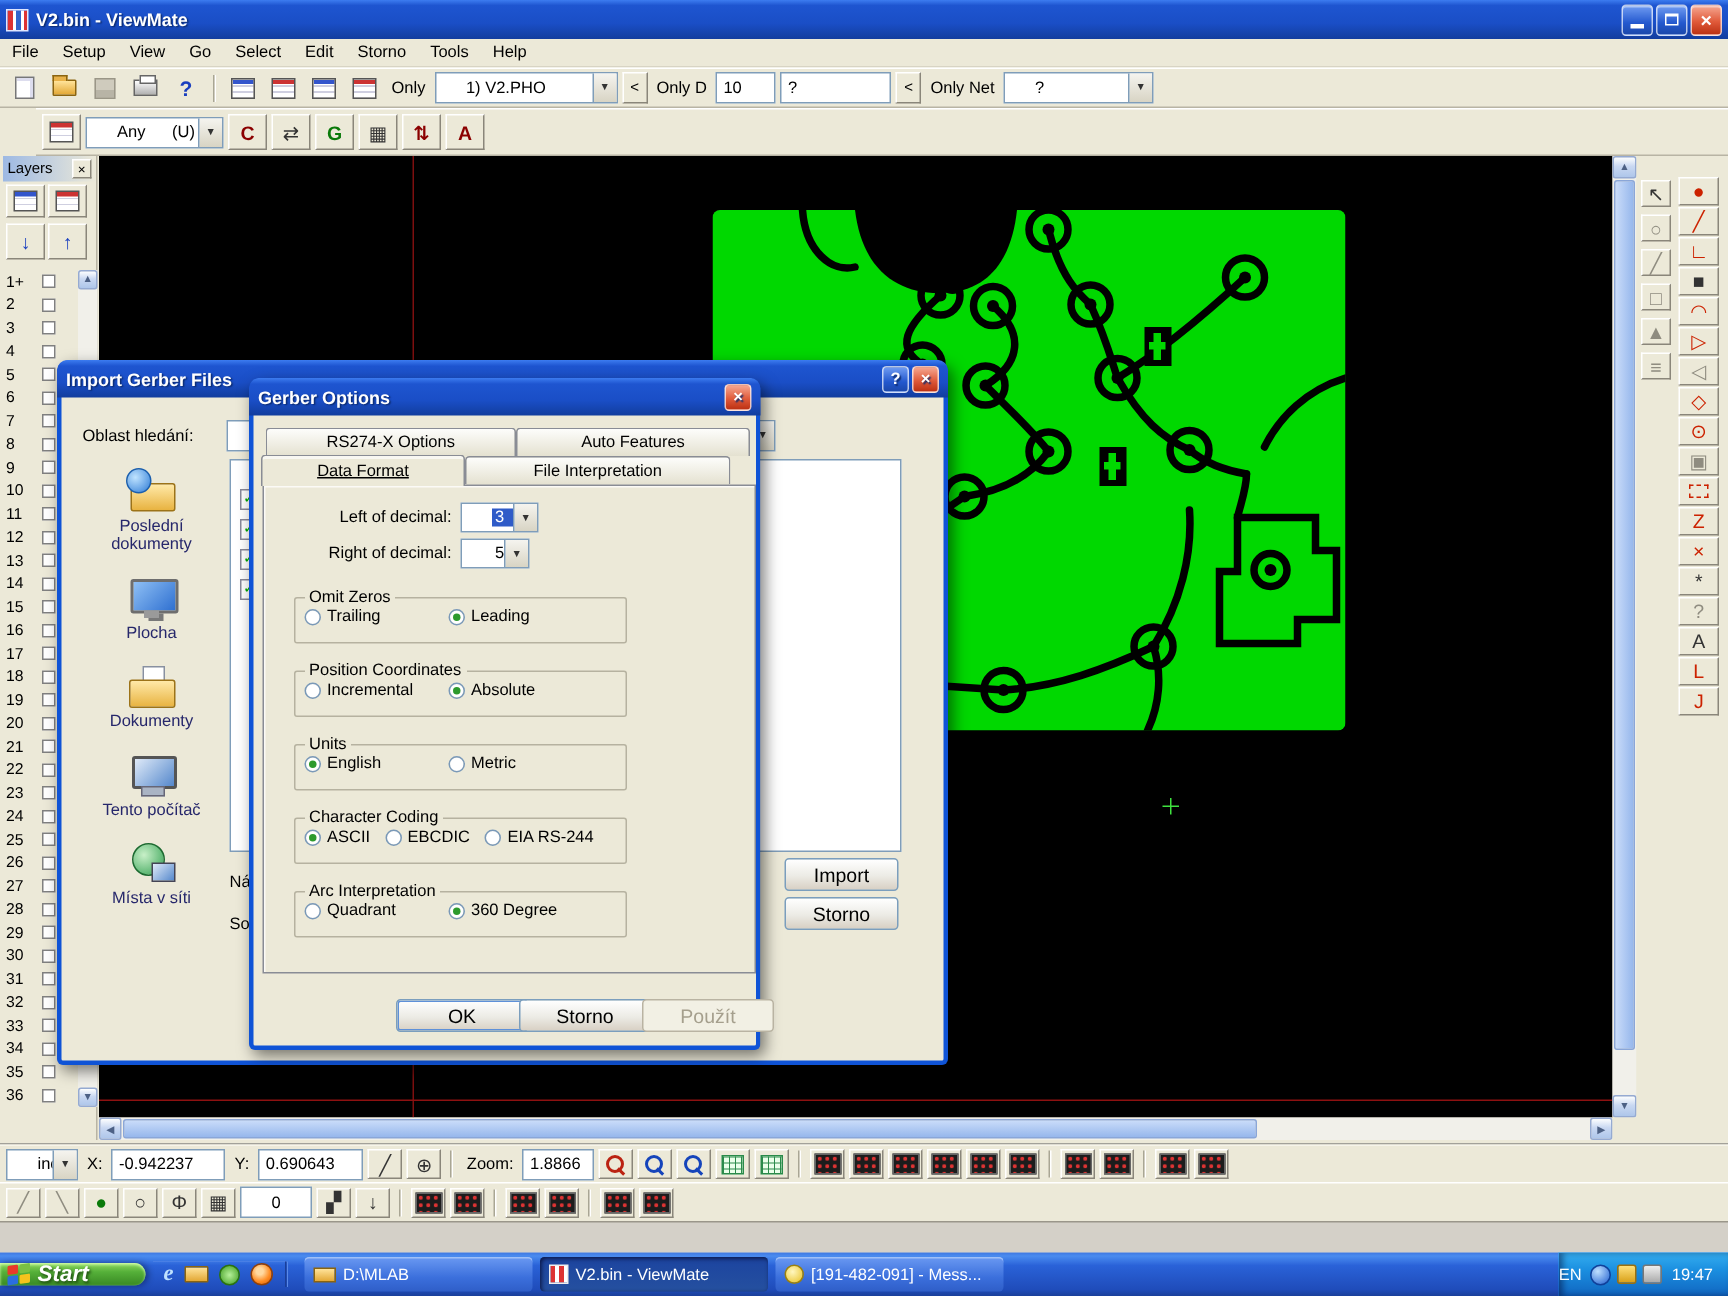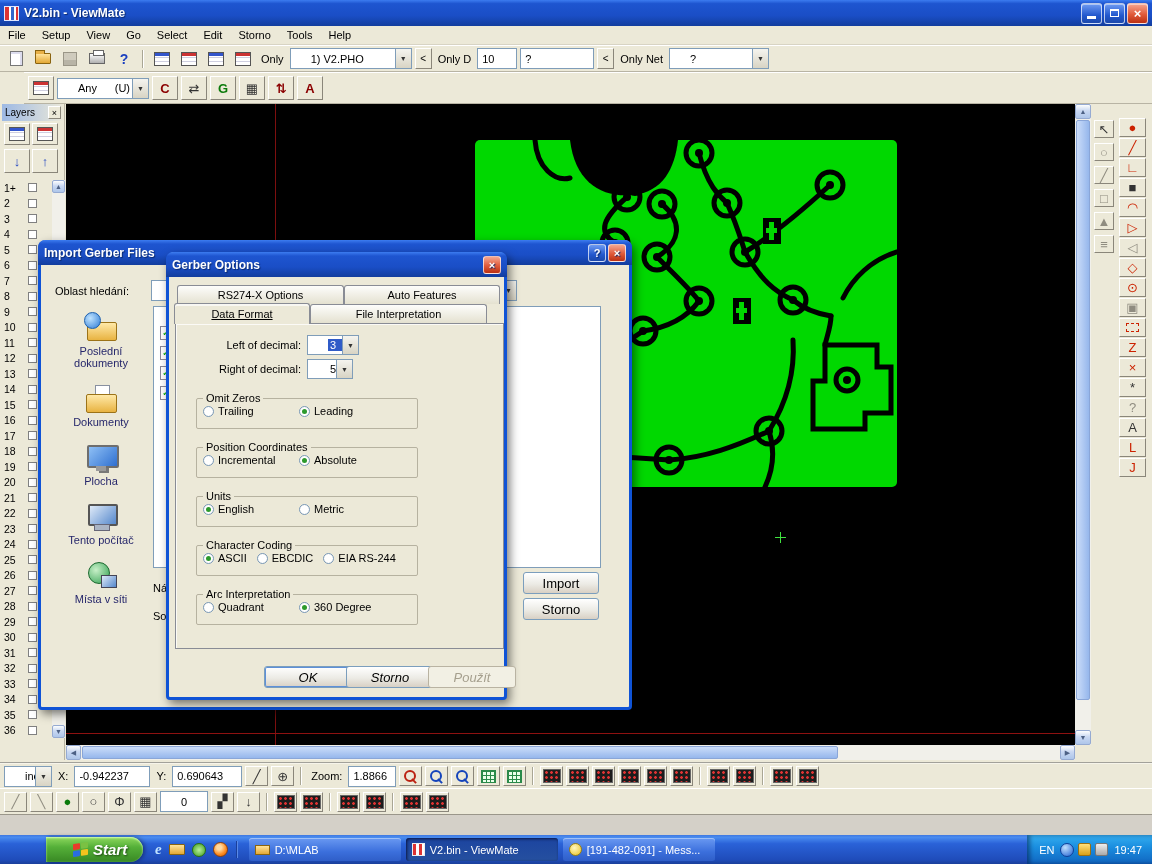--- a/index.html
+++ b/index.html
@@ -165,41 +165,41 @@
 .gcombo .cval{padding:0 2px;}
 .gcombo .hl{background:#2f5bc8;color:#fff;}
 #groups{position:absolute;left:27px;top:140px;width:222px;display:flex;flex-direction:column;gap:12px;}
 fieldset.grp{border:1px solid #b6b2a0;border-radius:2px;padding:1px 6px 4px;height:37px;}
 fieldset.grp legend{padding:0 3px;font-size:11px;}
 .opts{display:flex;gap:10px;margin-top:0;}
 .radio{display:flex;align-items:center;gap:4px;white-space:nowrap;}
 .opts .radio:first-child:nth-last-child(2){width:86px;}
 .rb{width:11px;height:11px;border-radius:50%;background:radial-gradient(#fff 60%,#e8e4d8);border:1px solid #7a99b8;position:relative;flex:0 0 11px;}
 .rb.on::after{content:"";position:absolute;left:2px;top:2px;width:5px;height:5px;border-radius:50%;background:#2d9a2d;}
-#gbtns .btn{position:absolute;top:414px;width:88px;font-style:italic;}
+#gbtns .btn{position:absolute;top:414px;width:88px;}
 #gbtn-ok{left:95px;} #gbtn-cancel{left:177px;} #gbtn-apply{left:259px;}
 
 
 #taskbar{position:absolute;left:0;top:835px;width:1152px;height:29px;background:linear-gradient(180deg,#3f77e0 0%,#4a8cf0 8%,#2a62d8 30%,#1f4cba 85%,#1a3f9a 100%);display:flex;align-items:center;}
-#start{width:97px;height:25px;border-radius:0 13px 13px 0;background:linear-gradient(180deg,#8ed95e 0%,#55b039 40%,#3d8f27 90%);box-shadow:inset 0 1px 2px #d6ffb0,2px 0 4px rgba(0,0,20,.4);display:flex;align-items:center;gap:5px;padding-left:27px;color:#fff;font-weight:bold;font-style:italic;font-size:15px;text-shadow:1px 1px 2px #1d4a10;margin-left:46px;}
+#start{width:97px;height:15px;border-radius:0 13px 13px 0;background:linear-gradient(180deg,#8ed95e 0%,#55b039 40%,#3d8f27 90%);box-shadow:inset 0 1px 2px #d6ffb0,2px 0 4px rgba(0,0,20,.4);display:flex;align-items:center;gap:5px;padding-left:5px;color:#fff;font-weight:bold;font-style:italic;font-size:15px;text-shadow:1px 1px 2px #1d4a10;}
 .flag{display:grid;grid-template-columns:7px 7px;grid-template-rows:6px 6px;gap:1px;transform:skewY(-8deg);}
 .flag i{border-radius:1px;}
 .flag .f1{background:#e83a2a;} .flag .f2{background:#7ac143;} .flag .f3{background:#2a6de0;} .flag .f4{background:#f5c31d;}
 #qlaunch{display:flex;align-items:center;gap:7px;padding:0 8px;margin-left:4px;border-right:1px solid #1a3f9a;box-shadow:1px 0 0 #5a8ae8;}
 .q-ie{color:#bfe2ff;font-weight:bold;font-style:italic;font-size:15px;font-family:"Liberation Serif",serif;}
 .q-folder{width:16px;height:11px;background:linear-gradient(#ffe39a,#e3a835);border:1px solid #8a6410;border-radius:1px;}
 .q-green{width:14px;height:14px;border-radius:50%;background:radial-gradient(#b6f09a,#3f9c1f);border:1px solid #2a7210;}
 .q-ff{width:15px;height:15px;border-radius:50%;background:radial-gradient(circle at 40% 35%,#ffd9a0 20%,#ff8a1f 60%,#c85a10);border:1px solid #90400a;}
 #tasks{display:flex;gap:5px;margin-left:12px;}
 .task{width:152px;height:23px;border-radius:3px;background:linear-gradient(180deg,#6a99f2,#3b6fdc 60%,#2f5ec8);box-shadow:inset 0 1px 0 #9fc0f8;color:#fff;display:flex;align-items:center;gap:5px;padding:0 6px;white-space:nowrap;overflow:hidden;}
 .task.active{background:linear-gradient(180deg,#1c44a0,#25509f);box-shadow:inset 1px 1px 3px rgba(0,0,30,.7);}
 .t-folder{width:15px;height:10px;background:linear-gradient(#ffe39a,#e3a835);border:1px solid #8a6410;flex:0 0 15px;}
 .t-vm{width:13px;height:13px;background:repeating-linear-gradient(90deg,#d33 0 3px,#fff 3px 6px);border:1px solid #eee;flex:0 0 13px;}
 .t-msg{width:13px;height:13px;border-radius:50%;background:radial-gradient(circle at 40% 35%,#fff7c0,#e8c020);border:1px solid #9a8010;flex:0 0 13px;}
-#tray{margin-left:auto;height:29px;display:flex;align-items:center;gap:6px;padding:0 10px 0 12px;background:linear-gradient(180deg,#35aef0 0%,#1b8fe0 40%,#1065c0 100%);box-shadow:inset 3px 0 4px rgba(0,0,40,.45);color:#fff;}
+#tray{margin-left:auto;height:29px;display:flex;align-items:center;gap:6px;padding:0 10px 0 0;background:linear-gradient(180deg,#35aef0 0%,#1b8fe0 40%,#1065c0 100%);box-shadow:inset 3px 0 4px rgba(0,0,40,.45);color:#fff;}
 .tr-blue{width:14px;height:14px;border-radius:50%;background:radial-gradient(circle at 35% 30%,#bfe0ff,#1f5fd0);border:1px solid #10409a;}
 .tr-yellow{width:13px;height:13px;background:linear-gradient(#ffe07a,#d8a018);border:1px solid #9a7010;border-radius:2px;}
 .tr-gray{width:13px;height:13px;background:linear-gradient(#eee,#aaa);border:1px solid #777;border-radius:2px;}
 </style>
 </head>
 <body>
 
 <div id="screen">
 
   <div id="titlebar">
@@ -831,26 +831,26 @@
       <span class="cval"></span>
       <span class="arr"></span>
     </span>
     <div id="places">
 
     <div class="pl">
         <span class="pl-ic pl-recent"></span>
         <span class="plbl">Poslední dokumenty</span>
       </div>
         <div class="pl">
+        <span class="pl-ic pl-desktop"></span>
+        <span class="plbl">Plocha</span>
+      </div>
+        <div class="pl">
         <span class="pl-ic pl-docs"></span>
         <span class="plbl">Dokumenty</span>
-      </div>
-        <div class="pl">
-        <span class="pl-ic pl-desktop"></span>
-        <span class="plbl">Plocha</span>
       </div>
         <div class="pl">
         <span class="pl-ic pl-comp"></span>
         <span class="plbl">Tento počítač</span>
       </div>
         <div class="pl">
         <span class="pl-ic pl-net"></span>
         <span class="plbl">Místa v síti</span>
       </div>
       </div>

